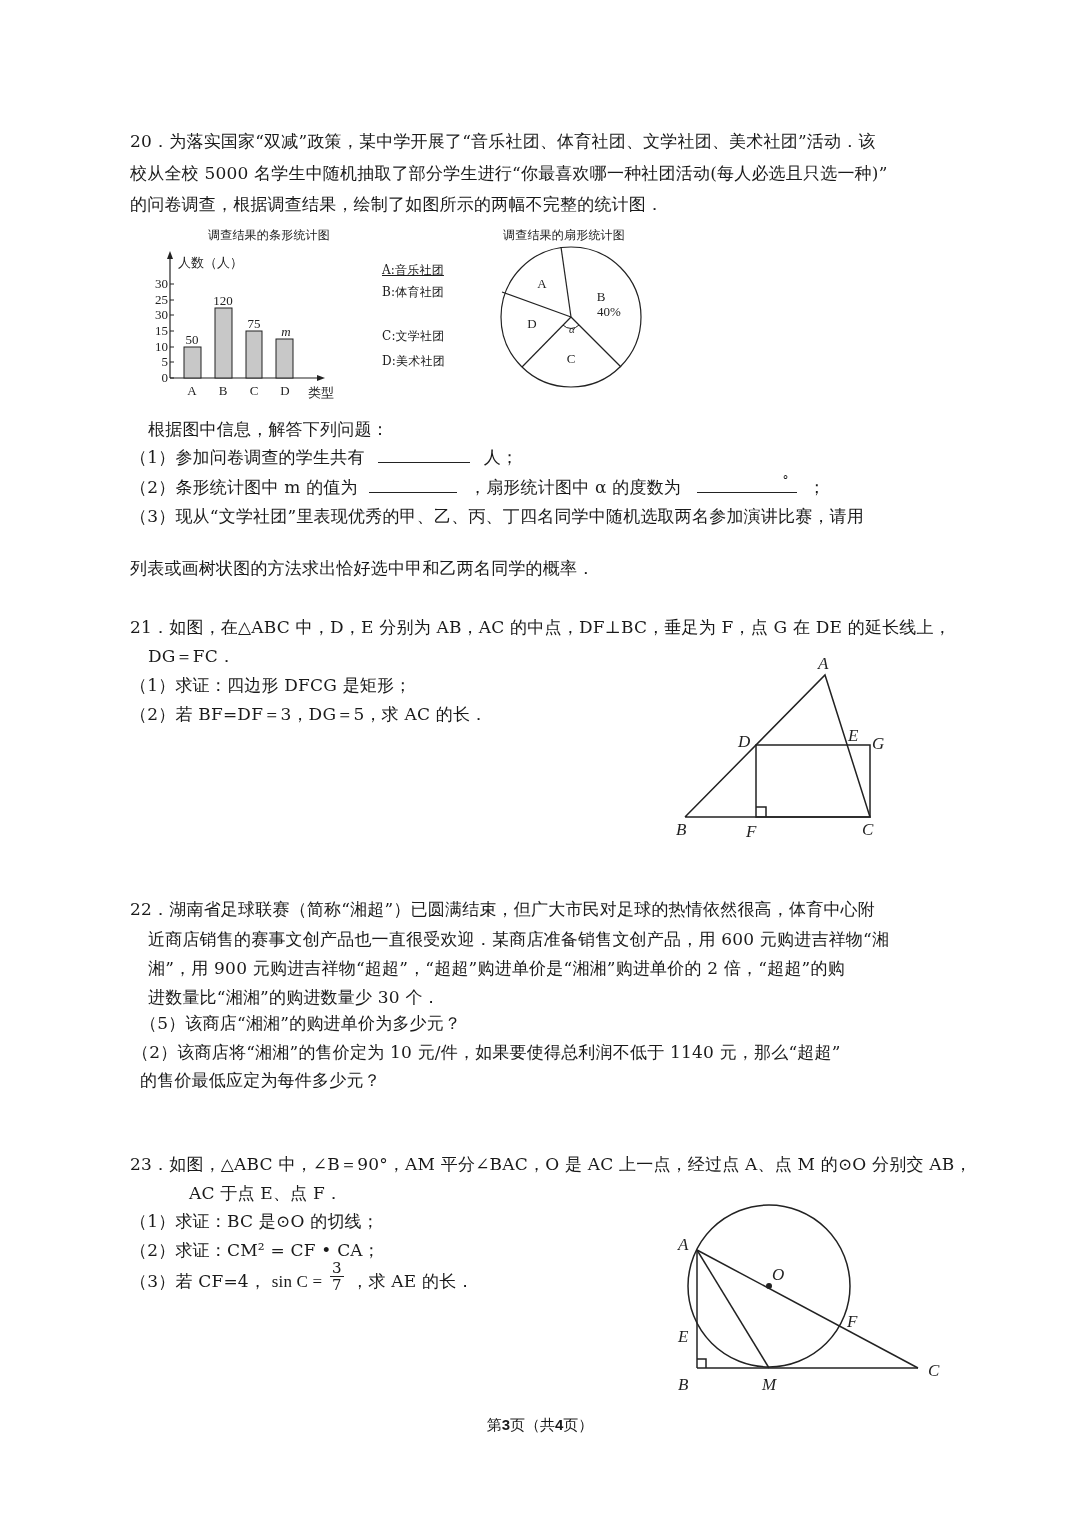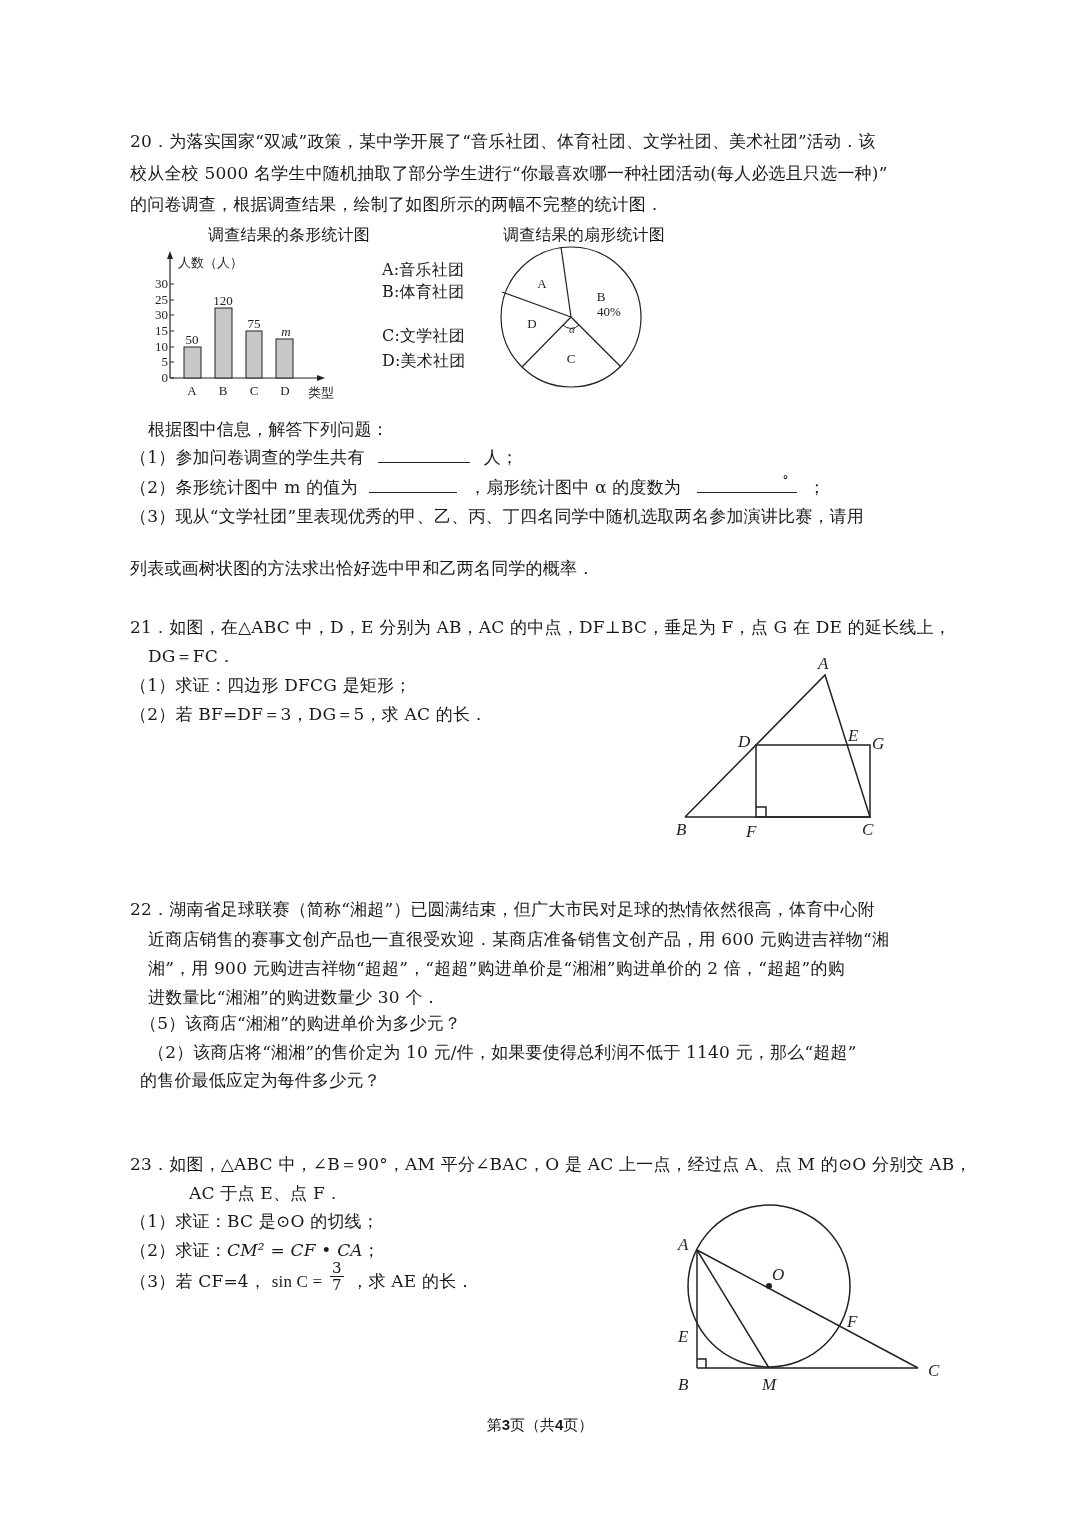--- a/index.html
+++ b/index.html
@@ -1,19 +1,19 @@
 <!DOCTYPE html>
 <html><head>
 <meta charset="utf-8">
 <style>
   html, body { margin:0; padding:0; background:#ffffff; }
   body { width:1080px; height:1527px; position:relative; overflow:hidden;
          font-family:"DejaVu Serif","Liberation Serif",serif; color:#1a1a1a; }
   .line { position:absolute; font-size:17px; line-height:22px; white-space:nowrap; letter-spacing:0.2px; }
-  .small { font-size:16px; line-height:16px; }
+  .small { font-size:12px; line-height:16px; }
   .blank { display:inline-block; border-bottom:1.5px solid #222; height:14px; vertical-align:baseline; }
   svg text { font-family:"Liberation Serif","DejaVu Serif",serif; }
   .it { font-style:italic; }
   .footer { position:absolute; left:0; width:1080px; top:1416px; text-align:center; font-size:15px; }
   .footer b { font-family:"Liberation Sans",sans-serif; }
 </style>
 </head>
 <body>
 
 <div class="line" style="left:130px;top:130px;">20．为落实国家“双减”政策，某中学开展了“音乐社团、体育社团、文学社团、美术社团”活动．该</div>
@@ -60,21 +60,21 @@
     <text x="114" y="83">75</text>
     <text x="146" y="91" class="it" font-style="italic">m</text>
     <text x="52" y="150">A</text>
     <text x="83" y="150">B</text>
     <text x="114" y="150">C</text>
     <text x="145" y="150">D</text>
   </g>
   <text x="168" y="152" font-size="13" fill="#222">类型</text>
 </svg>
 
-<div class="line small" style="left:382px;top:262px;">A:音乐社团</div>
+<div class="line small" style="left:382px;top:262px;text-decoration:underline;">A:音乐社团</div>
 <div class="line small" style="left:382px;top:284px;">B:体育社团</div>
 <div class="line small" style="left:382px;top:328px;">C:文学社团</div>
 <div class="line small" style="left:382px;top:353px;">D:美术社团</div>
 
 <div class="line small" style="left:503px;top:227px;">调查结果的扇形统计图</div>
 <svg style="position:absolute;left:495px;top:245px;" width="160" height="145" viewBox="0 0 160 145">
   <circle cx="76" cy="72" r="70" fill="none" stroke="#222" stroke-width="1.2"></circle>
   <g stroke="#222" stroke-width="1.2">
     <line x1="76" y1="72" x2="66" y2="2"></line>
     <line x1="76" y1="72" x2="7" y2="47"></line>
@@ -128,28 +128,28 @@
     <text x="86" y="192">F</text>
     <text x="212" y="104">G</text>
   </g>
 </svg>
 
 <div class="line" style="left:130px;top:898px;">22．湖南省足球联赛（简称“湘超”）已圆满结束，但广大市民对足球的热情依然很高，体育中心附</div>
 <div class="line" style="left:148px;top:928px;">近商店销售的赛事文创产品也一直很受欢迎．某商店准备销售文创产品，用 600 元购进吉祥物“湘</div>
 <div class="line" style="left:148px;top:957px;">湘”，用 900 元购进吉祥物“超超”，“超超”购进单价是“湘湘”购进单价的 2 倍，“超超”的购</div>
 <div class="line" style="left:148px;top:986px;">进数量比“湘湘”的购进数量少 30 个．</div>
 <div class="line" style="left:140px;top:1012px;">（5）该商店“湘湘”的购进单价为多少元？</div>
-<div class="line" style="left:148px;top:1041px;">（2）该商店将“湘湘”的售价定为 10 元/件，如果要使得总利润不低于 1140 元，那么“超超”</div>
+<div class="line" style="left:132px;top:1041px;">（2）该商店将“湘湘”的售价定为 10 元/件，如果要使得总利润不低于 1140 元，那么“超超”</div>
 <div class="line" style="left:140px;top:1069px;">的售价最低应定为每件多少元？</div>
 
 <div class="line" style="left:130px;top:1153px;">23．如图，△ABC 中，∠B＝90°，AM 平分∠BAC，O 是 AC 上一点，经过点 A、点 M 的⊙O 分别交 AB，</div>
 <div class="line" style="left:160px;top:1182px;margin-left:29px;">AC 于点 E、点 F．</div>
 <div class="line" style="left:130px;top:1210px;">（1）求证：BC 是⊙O 的切线；</div>
 <div class="line" style="left:130px;top:1239px;">
-  <span>（2）求证：</span><span style="font-style:italic;font-family:'DejaVu Serif',serif;">CM² = CF • CA</span><span>；</span>
+  <span>（2）求证：</span><span style="font-family:'DejaVu Serif',serif;">CM² = CF • CA</span><span>；</span>
 </div>
 <div class="line" style="left:130px;top:1270px;height:40px;">
   <span>（3）若 CF=4，</span>
   <span style="font-family:'Liberation Serif',serif;">sin C =</span>
   <span style="display:inline-block;vertical-align:middle;text-align:center;font-size:15px;line-height:16px;margin:-12px 2px 0 2px;">
     <span style="display:block;border-bottom:1px solid #222;padding:0 2px;">3</span>
     <span style="display:block;">7</span>
   </span>
   <span>，求 AE 的长．</span>
 </div>

